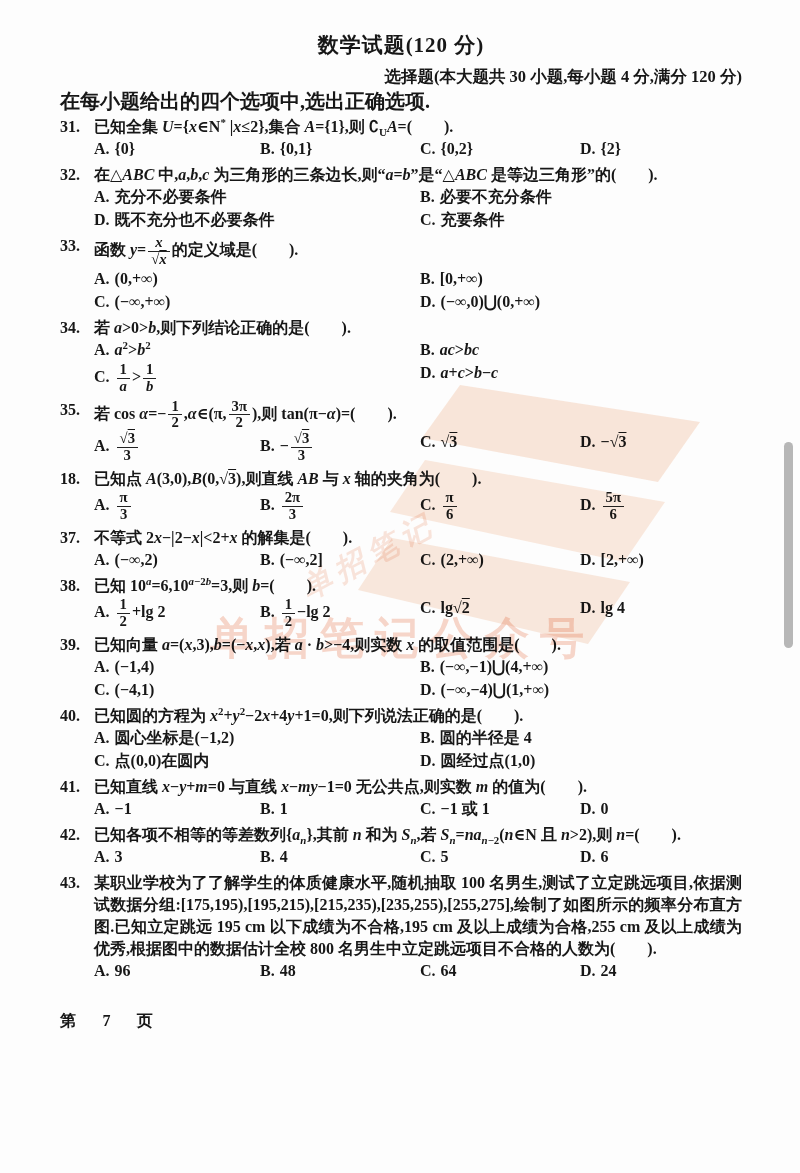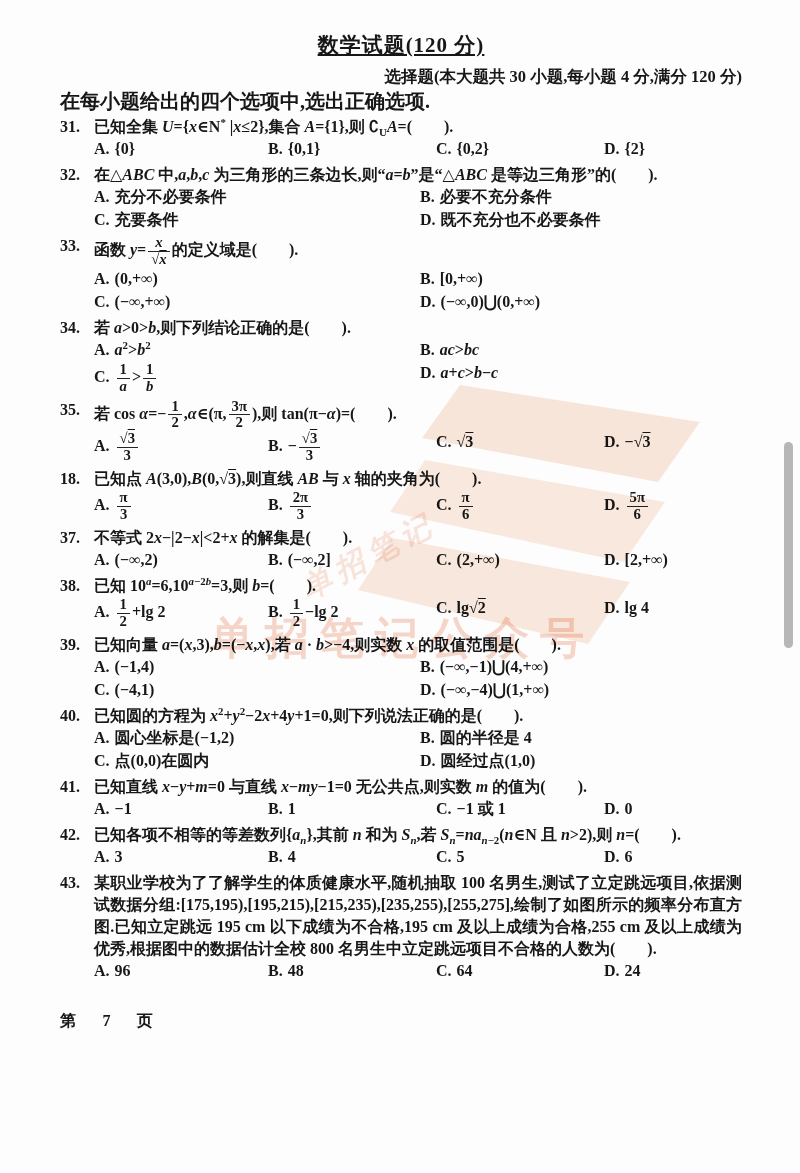--- a/index.html
+++ b/index.html
@@ -16,31 +16,30 @@
     font-weight:600;
     color:#171717;
     line-height:22px;
   }
   .title{
     margin:0 0 10px 0;
     text-align:center;
     font-size:21px;
     font-weight:700;
     letter-spacing:1px;
-    text-decoration:underline;
   }
   .section-header{font-weight:700;font-size:16.5px;margin-bottom:2px;text-align:right;}
   .instructions{font-size:20px;margin-bottom:4px;}
   .questions{position:relative;z-index:1;}
   .question{margin-bottom:4px;}
   .stem{display:flex;}
   .qnum{flex:0 0 34px;}
   .stem-text{flex:1;text-align:justify;}
   .options{display:grid;margin-left:34px;row-gap:1px;}
-  .cols4{grid-template-columns:166px 160px 160px 1fr;gap:8px;}
+  .cols4{grid-template-columns:166px 160px 160px 1fr;}
   .cols2{grid-template-columns:326px 1fr;}
   .option{white-space:nowrap;}
   .olabel{margin-right:5px;}
   i{font-style:italic;font-family:"Liberation Serif","DejaVu Serif",serif;}
   sup,sub{font-size:0.68em;line-height:0;}
   .frac{
     display:inline-flex;flex-direction:column;
     vertical-align:middle;text-align:center;
     line-height:1.08;font-size:0.92em;margin:0 2px;
   }
@@ -105,22 +104,22 @@
         </div>
       </div>
       <div class="question">
         <div class="stem">
           <span class="qnum">32.</span>
           <span class="stem-text">在△<i>ABC</i> 中,<i>a</i>,<i>b</i>,<i>c</i> 为三角形的三条边长,则“<i>a</i>=<i>b</i>”是“△<i>ABC</i> 是等边三角形”的(  ).</span>
         </div>
         <div class="options cols2">
           <span class="option"><span class="olabel">A.</span><span>充分不必要条件</span></span>
           <span class="option"><span class="olabel">B.</span><span>必要不充分条件</span></span>
+          <span class="option"><span class="olabel">D.</span><span>既不充分也不必要条件</span></span>
           <span class="option"><span class="olabel">C.</span><span>充要条件</span></span>
-          <span class="option"><span class="olabel">D.</span><span>既不充分也不必要条件</span></span>
         </div>
       </div>
       <div class="question">
         <div class="stem">
           <span class="qnum">33.</span>
           <span class="stem-text">函数 <i>y</i>=<span class="frac">
               <span class="fn"><i>x</i></span>
               <span class="fd"><span class="sq">√<span class="ol"><i>x</i></span></span></span>
             </span>的定义域是(  ).</span>
         </div>

